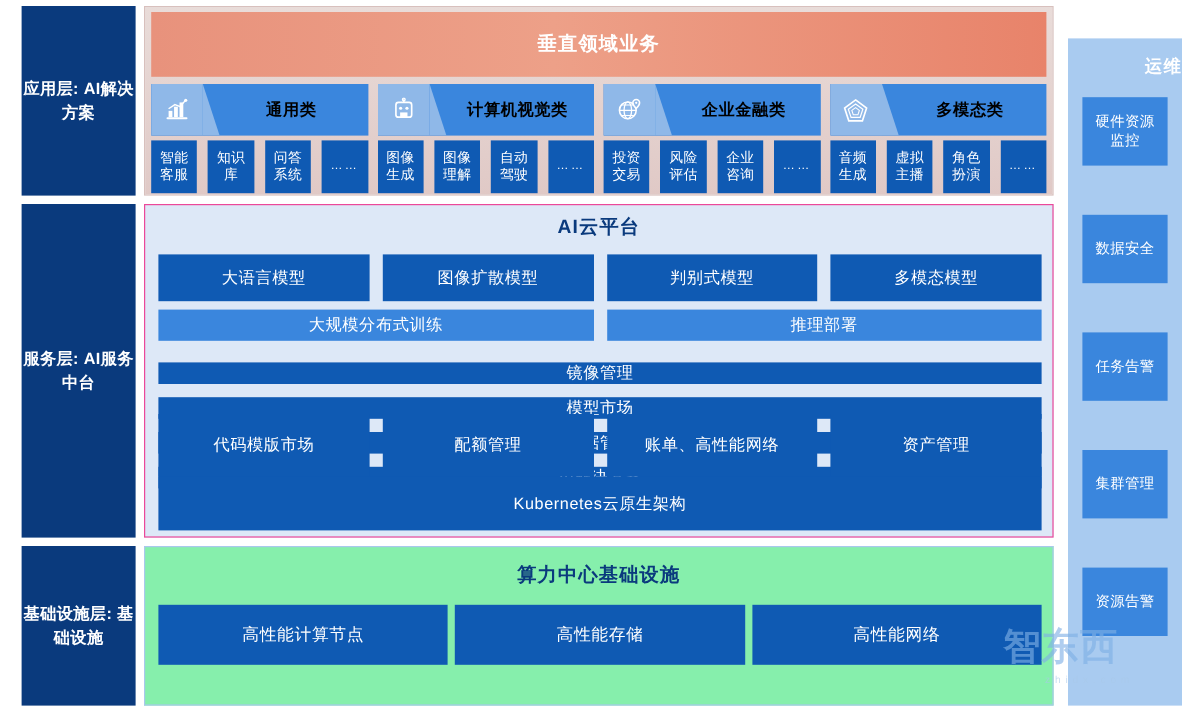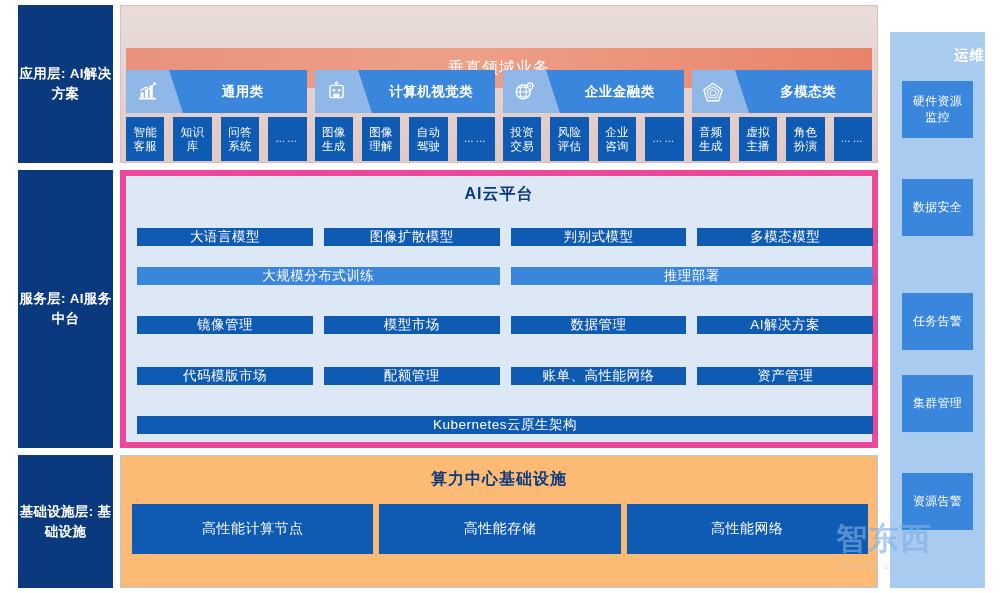--- a/index.html
+++ b/index.html
@@ -24,24 +24,24 @@
   #layer-svc{top:170px;height:278px;}
   #layer-inf{top:455px;height:133px;}
 
   
   #app-panel{
     position:absolute;left:120px;top:5px;width:758px;height:158px;
     background:linear-gradient(180deg,#e9dcd9 0%,#e0c9c6 100%);
     border:1px solid #d8c0bd;box-sizing:border-box;
   }
   #vertical-banner{
-    position:absolute;left:5px;top:4px;width:746px;height:40px;
+    position:absolute;left:5px;top:4px;width:746px;height:54px;
     background:linear-gradient(90deg,#e8927c 0%,#eda088 45%,#e8836a 100%);
     display:flex;align-items:center;justify-content:center;
-    color:#ffffff;font-size:16px;font-weight:normal;letter-spacing:1px;margin-top:38px;
+    color:#ffffff;font-size:16px;font-weight:bold;letter-spacing:1px;
   }
   #cat-row{
     position:absolute;left:5px;top:64px;width:746px;height:43px;
     display:flex;gap:8px;
   }
   .cat{
     flex:1;display:flex;align-items:stretch;
     background:#3a86dd;position:relative;overflow:hidden;
   }
   .cat-icon{
@@ -50,65 +50,65 @@
     position:relative;flex:none;
   }
   .cat-icon::after{
     content:"";position:absolute;right:-14px;top:0;
     width:0;height:0;border-left:14px solid #8fb8e8;
     border-top:43px solid transparent;
   }
   .cat-icon svg{display:block;}
   .cat-label{
     flex:1;display:flex;align-items:center;justify-content:center;
-    color:#ffffff;font-size:13.5px;font-weight:bold;letter-spacing:.5px;
+    color:#000000;font-size:13.5px;font-weight:bold;letter-spacing:.5px;
     padding-left:10px;
   }
   #sub-row{
     position:absolute;left:5px;top:111px;width:746px;height:44px;
     display:flex;gap:8px;
   }
   .sub-group{flex:1;display:flex;gap:9px;}
   .sub-box{
     flex:1;background:#0f5ab3;color:#ffffff;
     display:flex;align-items:center;justify-content:center;
     text-align:center;font-size:11.5px;line-height:1.25;
     white-space:pre-line;letter-spacing:.3px;
   }
   .sub-box.ellipsis{font-size:10px;letter-spacing:2px;}
 
   
   #svc-panel{
     position:absolute;left:120px;top:170px;width:758px;height:278px;
-    background:#dde8f7;border:6px solid #ec4899;box-sizing:border-box;
+    background:#dde8f7;border:1px solid #ec4899;box-sizing:border-box;
   }
   #svc-title{
     position:absolute;left:0;top:8px;width:100%;
     text-align:center;color:#0a3a7d;font-size:16px;font-weight:bold;
     letter-spacing:1px;
   }
-  .svc-row{position:absolute;left:11px;width:736px;display:flex;gap:11px;align-items:center;}
+  .svc-row{position:absolute;left:11px;width:736px;display:flex;gap:11px;}
   #svc-models{top:41px;height:39px;}
   #svc-train{top:87px;height:26px;}
-  #svc-mgmt1{top:131px;height:35px;}
+  #svc-mgmt1{top:131px;height:35px;flex-direction:column;}
   #svc-mgmt2{top:174px;height:52px;}
   #svc-k8s{top:226px;height:45px;}
 
   .svc-box{
     flex:1;background:#0f5ab3;color:#ffffff;
     display:flex;align-items:center;justify-content:center;
     font-size:13.5px;font-weight:normal;letter-spacing:.5px;text-align:center;
   }
   .svc-box.light{background:#3a86dd;}
   .svc-box.wide2{flex:2;}
 
   
   #inf-panel{
     position:absolute;left:120px;top:455px;width:758px;height:133px;
-    background:#fdba74;border:1px solid #a9c8ec;box-sizing:border-box;
+    background:#86efac;border:1px solid #a9c8ec;box-sizing:border-box;
   }
   #inf-title{
     position:absolute;left:0;top:13px;width:100%;
     text-align:center;color:#0a3a7d;font-size:16px;font-weight:bold;
     letter-spacing:1px;
   }
   #inf-row{
     position:absolute;left:11px;top:48px;width:736px;height:50px;
     display:flex;gap:6px;
   }
@@ -128,38 +128,38 @@
     color:#ffffff;font-size:14.5px;font-weight:bold;letter-spacing:1px;
   }
   .ops-item{
     position:absolute;left:12px;width:71px;height:57px;
     background:#3a86dd;color:#ffffff;
     display:flex;align-items:center;justify-content:center;text-align:center;
     font-size:12px;line-height:1.3;white-space:pre-line;letter-spacing:.3px;
   }
   #ops-0{top:49px;}
   #ops-1{top:147px;}
-  #ops-2{top:245px;margin-top:16px;}
+  #ops-2{top:245px;}
   #ops-3{top:343px;}
   #ops-4{top:441px;}
 
   
   #watermark{
     position:absolute;right:24px;bottom:8px;
     width:140px;height:62px;pointer-events:none;
     opacity:.62;
   }
   #wm-text{
     position:absolute;left:0;top:0;width:140px;
     color:#7fb0e6;font-size:31px;font-weight:bold;letter-spacing:1px;
     line-height:1;white-space:nowrap;
   }
   #wm-sub{
     position:absolute;left:2px;top:38px;width:140px;
-    color:#a9c9ea;font-size:8.5px;letter-spacing:4px;white-space:nowrap;
+    color:#a9c9ea;font-size:8.5px;letter-spacing:4px;white-space:nowrap;text-align:center;
   }
 </style>
 </head>
 <body>
 
 <div id="root">
 
   <div class="layer-label" id="layer-app">
     <span>应用层:
 AI解决方案</span>

